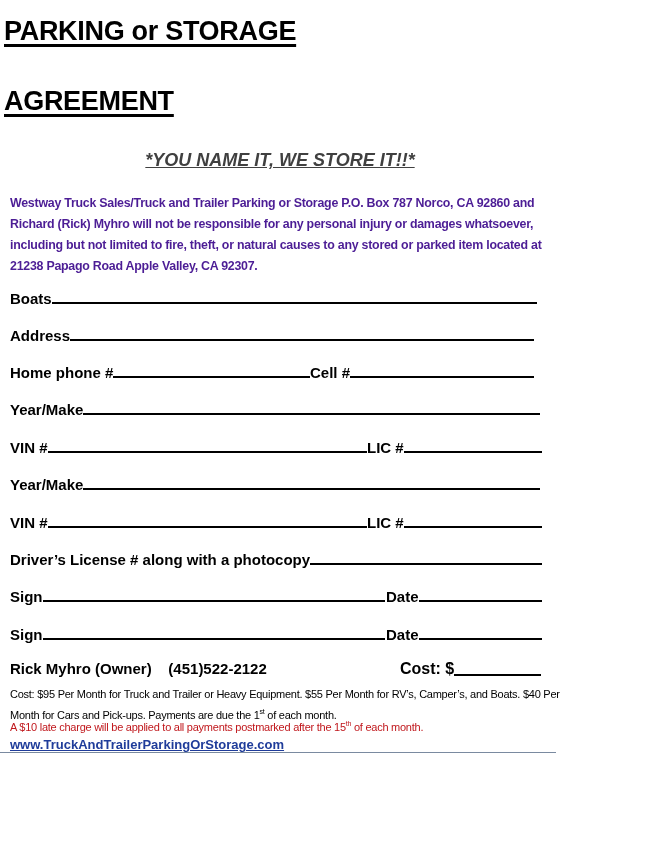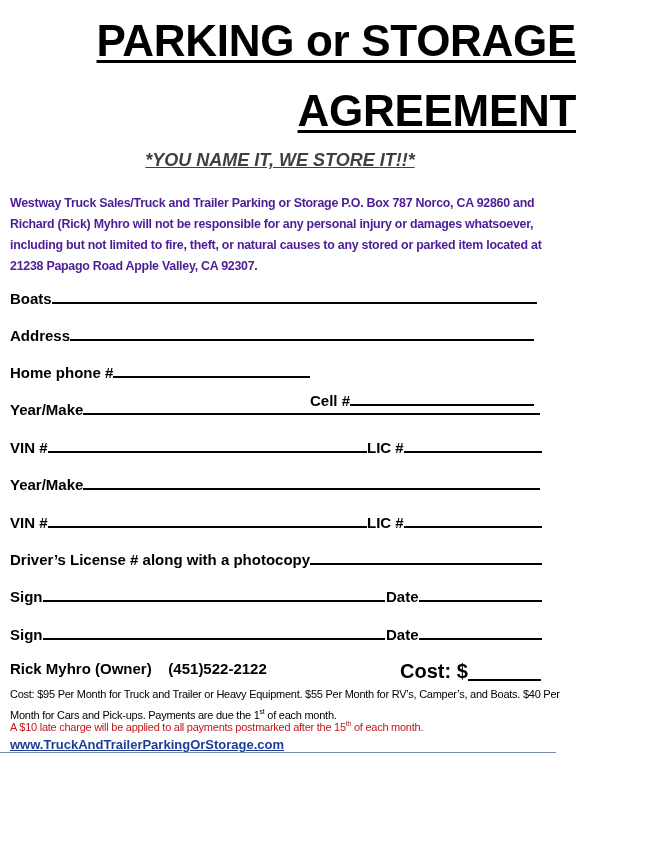--- a/index.html
+++ b/index.html
@@ -1,26 +1,26 @@
 <!DOCTYPE html>
 <html><head>
 <meta charset="utf-8">
 <style>
   html, body { margin:0; padding:0; background:#ffffff; }
   body { width:659px; height:858px; position:relative; overflow:hidden; font-family:"Liberation Sans", sans-serif; color:#000; }
-  .title { position:absolute; left:16px; width:560px; text-align:right; font-weight:bold; font-size:44px; text-decoration:underline; text-decoration-thickness:3px; text-underline-offset:4px; letter-spacing:-0.3px; }
+  .title { position:absolute; left:4px; width:560px; text-align:left; font-weight:bold; font-size:27px; text-decoration:underline; text-decoration-thickness:3px; text-underline-offset:4px; letter-spacing:-0.3px; }
   .t1 { top:16px; }
   .t2 { top:86px; }
   .slogan { position:absolute; top:150px; left:0; width:560px; text-align:center; color:#404040; font-style:italic; font-size:18px; font-weight:bold; text-decoration:underline; }
   .intro { position:absolute; top:193px; left:10px; width:545px; font-size:12.4px; font-weight:bold; line-height:21px; color:#4c1d95; letter-spacing:-0.25px; }
   .row { position:absolute; left:10px; width:535px; height:22px; display:flex; align-items:flex-end; font-weight:bold; font-size:15px; }
   .row .lbl { white-space:nowrap; }
   .line { flex:1; border-bottom:2.5px solid #000; height:0; margin-bottom:3px; }
   .owner { position:absolute; top:660px; left:10px; font-weight:bold; font-size:15px; white-space:pre; }
-  .cost { position:absolute; top:660px; left:400px; width:141px; display:flex; align-items:flex-end; font-weight:bold; font-size:20px; }
+  .cost { position:absolute; top:660px; left:400px; width:141px; display:flex; align-items:flex-end; font-weight:bold; font-size:16px; }
   .cost .line { margin-bottom:2px; }
   .pricing { position:absolute; top:686px; left:10px; width:550px; font-size:11px; line-height:17px; letter-spacing:-0.25px; }
   .late { position:absolute; top:720px; left:10px; width:550px; font-size:11px; color:#c0171c; letter-spacing:-0.25px; }
   .site { position:absolute; top:737px; left:10px; font-size:13px; font-weight:bold; color:#1f3c9a; text-decoration:underline; }
   .rule { position:absolute; top:752px; left:0; width:556px; height:1px; background:#7a8aa0; }
   sup { font-size:7px; }
 </style>
 </head>
 <body>
 
@@ -34,21 +34,21 @@
   <span class="line"></span>
 </div>
 <div class="row" style="top:322px;width:524px;">
   <span class="lbl">Address</span>
   <span class="line"></span>
 </div>
 <div class="row" style="top:359px;width:300px;">
   <span class="lbl">Home phone #</span>
   <span class="line"></span>
 </div>
-<div class="row" style="top:359px;left:310px;width:224px;margin-top:28px;">
+<div class="row" style="top:359px;left:310px;width:224px;">
   <span class="lbl">Cell  #</span>
   <span class="line"></span>
 </div>
 <div class="row" style="top:396px;width:530px;">
   <span class="lbl">Year/Make</span>
   <span class="line"></span>
 </div>
 <div class="row" style="top:434px;width:357px;">
   <span class="lbl">VIN #</span>
   <span class="line"></span>

